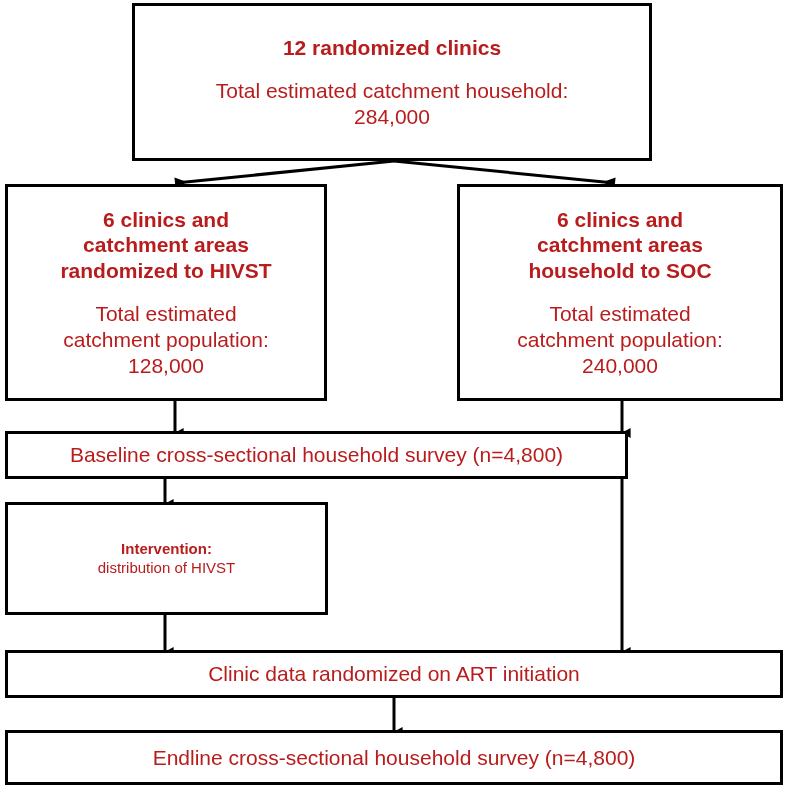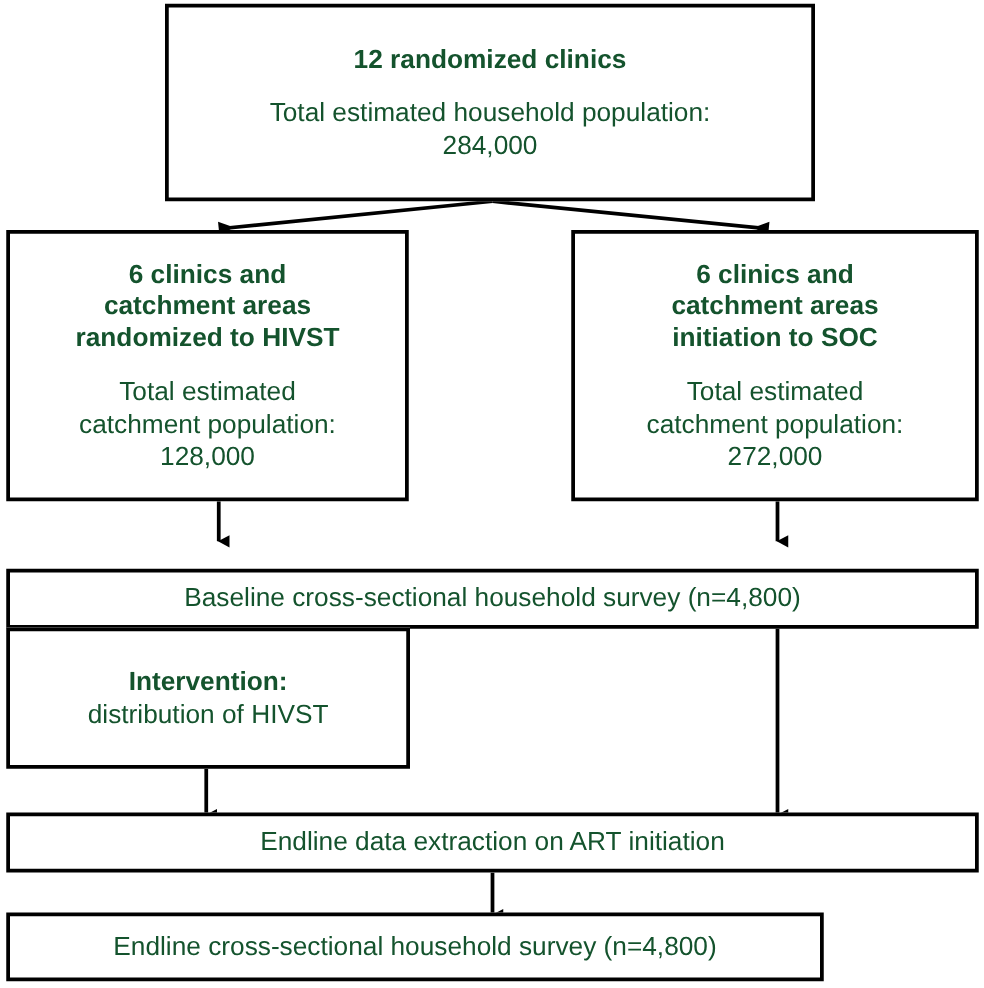--- a/index.html
+++ b/index.html
@@ -7,21 +7,21 @@
     margin: 0;
     padding: 0;
     background: #ffffff;
   }
   #diagram-root {
     position: relative;
     width: 787px;
     height: 790px;
     background: #ffffff;
     font-family: "Liberation Sans", sans-serif;
-    color: #14532d;
+    color: #b91c1c;
     overflow: hidden;
   }
   .connector-layer {
     position: absolute;
     left: 0;
     top: 0;
     width: 787px;
     height: 790px;
     pointer-events: none;
   }
@@ -45,24 +45,24 @@
     font-weight: bold;
   }
   .spacer {
     height: 0.85em;
   }
 
   
   #node-randomized  { left: 132px; top: 3px;   width: 520px; height: 158px; font-size: 21px; }
   #node-hivst       { left: 5px;   top: 184px; width: 322px; height: 217px; font-size: 21px; }
   #node-soc         { left: 457px; top: 184px; width: 326px; height: 217px; font-size: 21px; }
-  #node-baseline    { left: 5px;   top: 431px; width: 778px; height: 48px;  font-size: 21px; margin-top: 24px; }
-  #node-intervention{ left: 5px;   top: 502px; width: 323px; height: 113px; font-size: 21px; }
+  #node-baseline    { left: 5px;   top: 431px; width: 623px; height: 48px;  font-size: 21px; }
+  #node-intervention{ left: 5px;   top: 502px; width: 323px; height: 113px; font-size: 15px; }
   #node-clinic      { left: 5px;   top: 650px; width: 778px; height: 48px;  font-size: 21px; }
-  #node-endline     { left: 5px;   top: 730px; width: 654px; height: 55px;  font-size: 21px; }
+  #node-endline     { left: 5px;   top: 730px; width: 778px; height: 55px;  font-size: 21px; }
 </style>
 </head>
 <body>
 
 <div id="diagram-root">
 
   <svg class="connector-layer" viewBox="0 0 787 790" width="787" height="790" xmlns="http://www.w3.org/2000/svg">
     <defs>
       <marker id="arrow-down" markerWidth="11" markerHeight="11" refX="5.5" refY="9.2" orient="auto" markerUnits="userSpaceOnUse">
         <path d="M0.6,0.6 L10.4,0.6 L5.5,9.8 Z" fill="#000000"></path>
@@ -101,54 +101,54 @@
     </g>
 
     <g>
       <line x1="394" y1="698" x2="394" y2="732" stroke="#000000" stroke-width="3" marker-end="url(#arrow-down)"></line>
     </g>
   </svg>
 
   <div class="node" id="node-randomized">
     <span class="node-line bold">12 randomized clinics</span>
     <span class="spacer"></span>
-    <span class="node-line">Total estimated household population:</span>
+    <span class="node-line">Total estimated catchment household:</span>
     <span class="node-line">284,000</span>
   </div>
 
   <div class="node" id="node-hivst">
     <span class="node-line bold">6 clinics and</span>
     <span class="node-line bold">catchment areas</span>
     <span class="node-line bold">randomized to HIVST</span>
     <span class="spacer"></span>
     <span class="node-line">Total estimated</span>
     <span class="node-line">catchment population:</span>
     <span class="node-line">128,000</span>
   </div>
 
   <div class="node" id="node-soc">
     <span class="node-line bold">6 clinics and</span>
     <span class="node-line bold">catchment areas</span>
-    <span class="node-line bold">initiation to SOC</span>
+    <span class="node-line bold">household to SOC</span>
     <span class="spacer"></span>
     <span class="node-line">Total estimated</span>
     <span class="node-line">catchment population:</span>
-    <span class="node-line">272,000</span>
+    <span class="node-line">240,000</span>
   </div>
 
   <div class="node" id="node-baseline">
     <span class="node-line">Baseline cross-sectional household survey (n=4,800)</span>
   </div>
 
   <div class="node" id="node-intervention">
     <span class="node-line bold">Intervention:</span>
     <span class="node-line">distribution of HIVST</span>
   </div>
 
   <div class="node" id="node-clinic">
-    <span class="node-line">Endline data extraction on ART initiation</span>
+    <span class="node-line">Clinic data randomized on ART initiation</span>
   </div>
 
   <div class="node" id="node-endline">
     <span class="node-line">Endline cross-sectional household survey (n=4,800)</span>
   </div>
 
 </div>
 
 </body></html>

